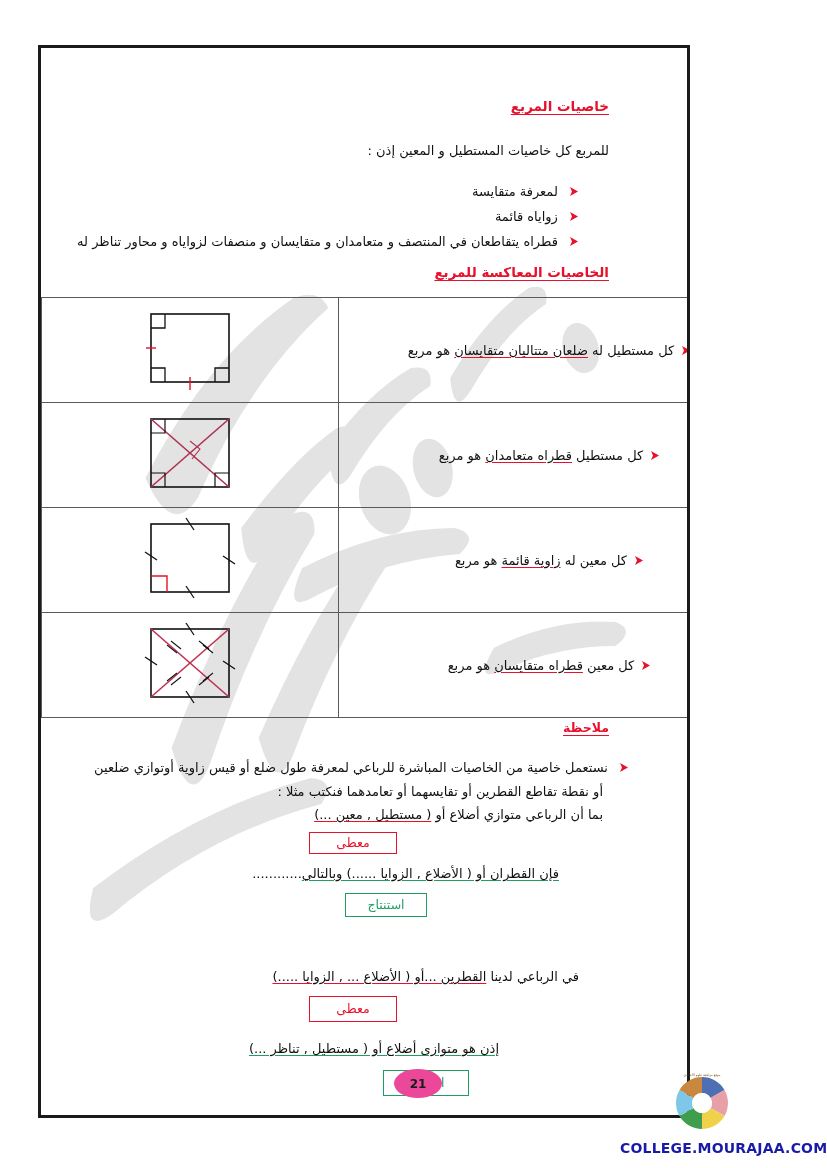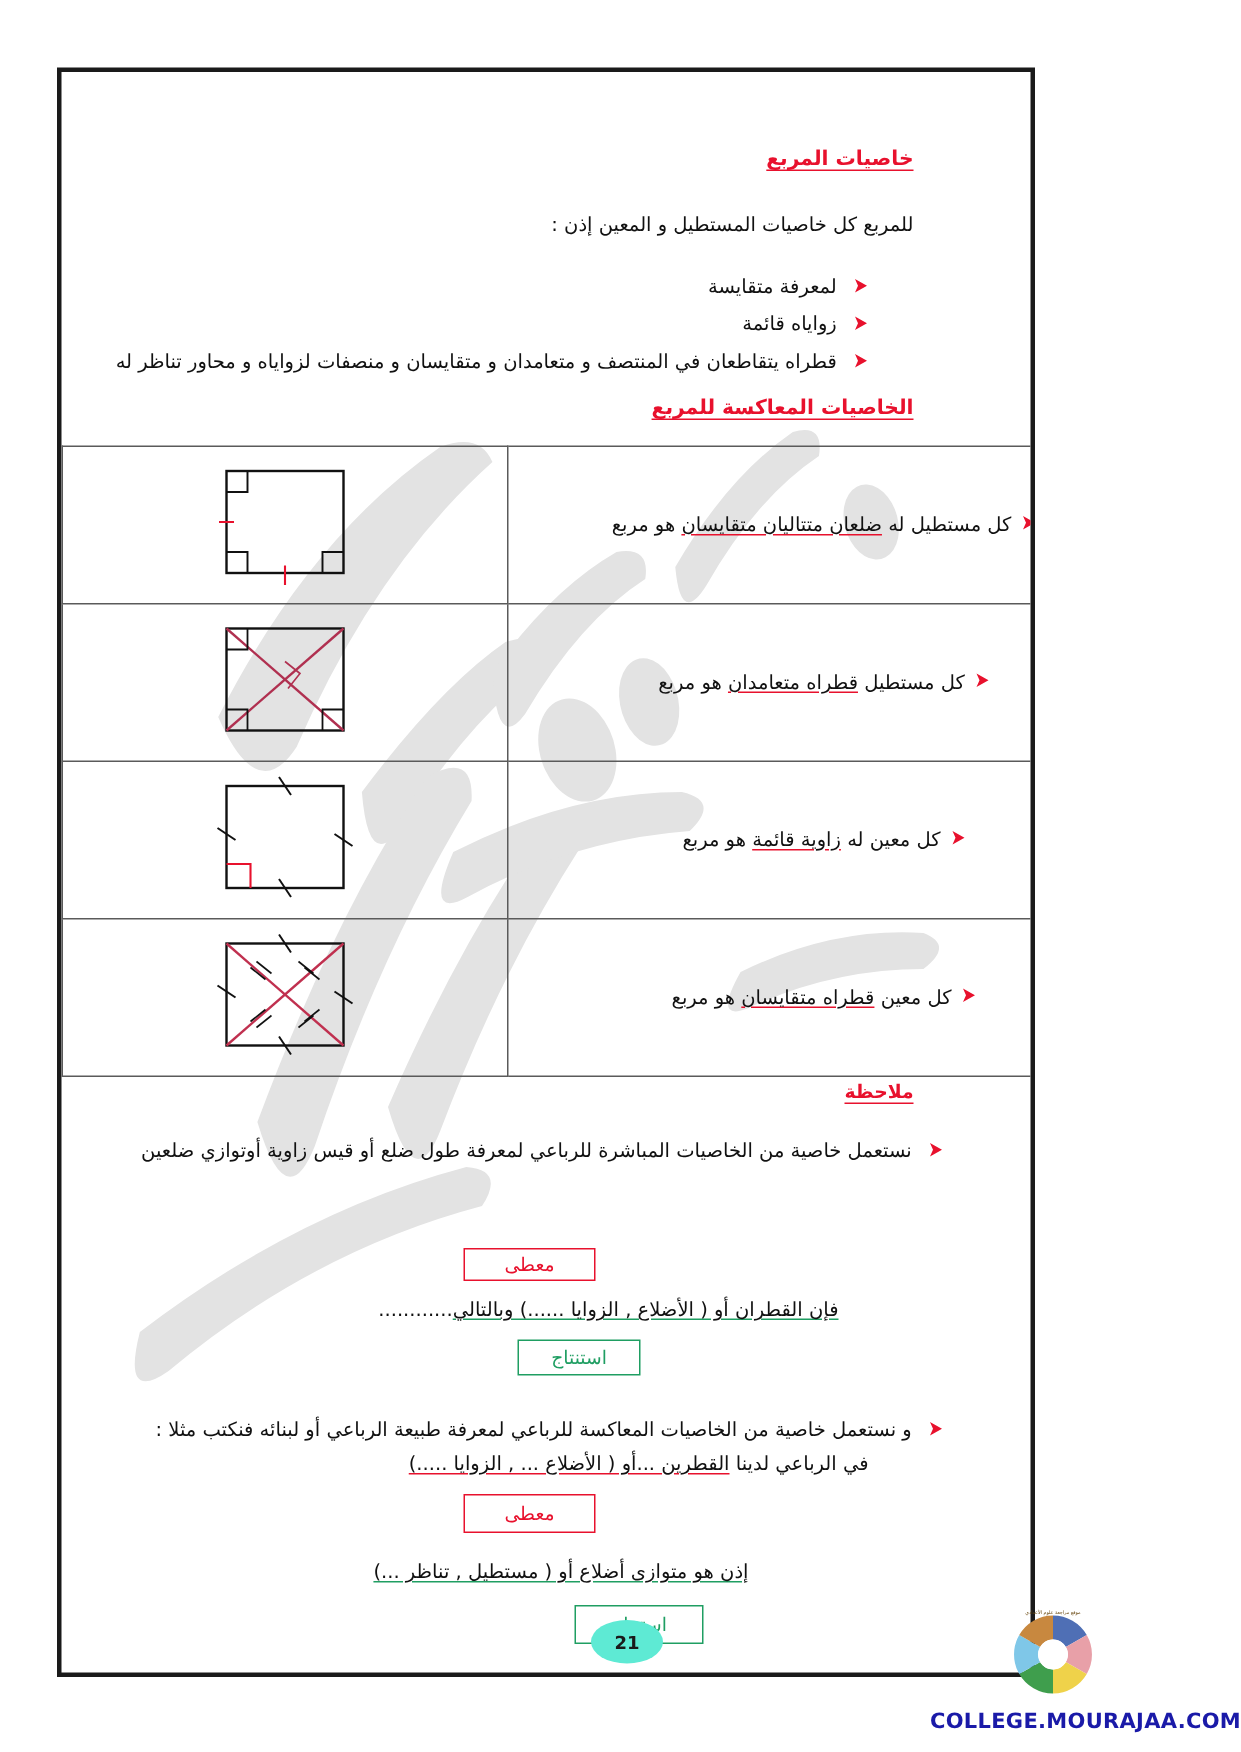--- a/index.html
+++ b/index.html
@@ -154,29 +154,28 @@
   }
 
   
   #page-badge {
     position: absolute;
     left: 394px;
     top: 1069px;
     width: 48px;
     height: 29px;
     border-radius: 50%;
-    background: #5eead4;
+    background: #ec4899;
     color: #1a1a1a;
     font-size: 12px;
     font-weight: bold;
     display: flex;
     align-items: center;
     justify-content: center;
     z-index: 5;
-    margin-top: 11px;
   }
 
   
   #footer-logo {
     position: absolute;
     left: 672px;
     top: 1073px;
     width: 60px;
     height: 60px;
     z-index: 6;
@@ -377,38 +376,34 @@
 
     <div class="bullet-row" style="right:58px; top:712px;">
       <span class="bullet">
         <svg width="11" height="11" viewBox="0 0 11 11">
           <path d="M10 5.5 L2 1 L4 5.5 L2 10 Z" fill="#e8112d"></path>
         </svg>
       </span>
       <span>نستعمل خاصية من الخاصيات المباشرة للرباعي لمعرفة طول ضلع أو قيس زاوية أوتوازي ضلعين</span>
     </div>
 
-
+    <div class="body-line" style="right:84px; top:736px;">أو نقطة تقاطع القطرين  أو تقايسهما أو تعامدهما فنكتب مثلا :</div>
+
+    <div class="body-line" style="right:84px; top:759px;">
+      <span>بما أن الرباعي  متوازي أضلاع أو  </span><span class="u-red">( مستطيل , معين ...)</span>
+    </div>
 
     <div class="tagbox given" style="right:290px; top:784px; width:88px; height:22px;">معطى</div>
 
     <div class="body-line" style="right:128px; top:818px;">
       <span class="u-green">فإن القطران أو ( الأضلاع , الزوايا ......) وبالتالي</span><span>............</span>
     </div>
 
     <div class="tagbox concl" style="right:260px; top:845px; width:82px; height:24px;">استنتاج</div>
 
-    <div class="bullet-row" style="right:58px; top:898px;">
-      <span class="bullet">
-        <svg width="11" height="11" viewBox="0 0 11 11">
-          <path d="M10 5.5 L2 1 L4 5.5 L2 10 Z" fill="#e8112d"></path>
-        </svg>
-      </span>
-      <span>و نستعمل خاصية من الخاصيات المعاكسة للرباعي لمعرفة طبيعة الرباعي أو لبنائه فنكتب مثلا :</span>
-    </div>
 
     <div class="body-line" style="right:108px; top:921px;">
       <span>في الرباعي لدينا </span><span class="u-red">القطرين ...أو ( الأضلاع ... , الزوايا .....)</span>
     </div>
 
     <div class="tagbox given" style="right:290px; top:948px; width:88px; height:26px;">معطى</div>
 
     <div class="body-line" style="right:188px; top:993px;">
       <span class="u-green">إذن هو متوازى أضلاع أو ( مستطيل , تناظر ...)</span>
     </div>

